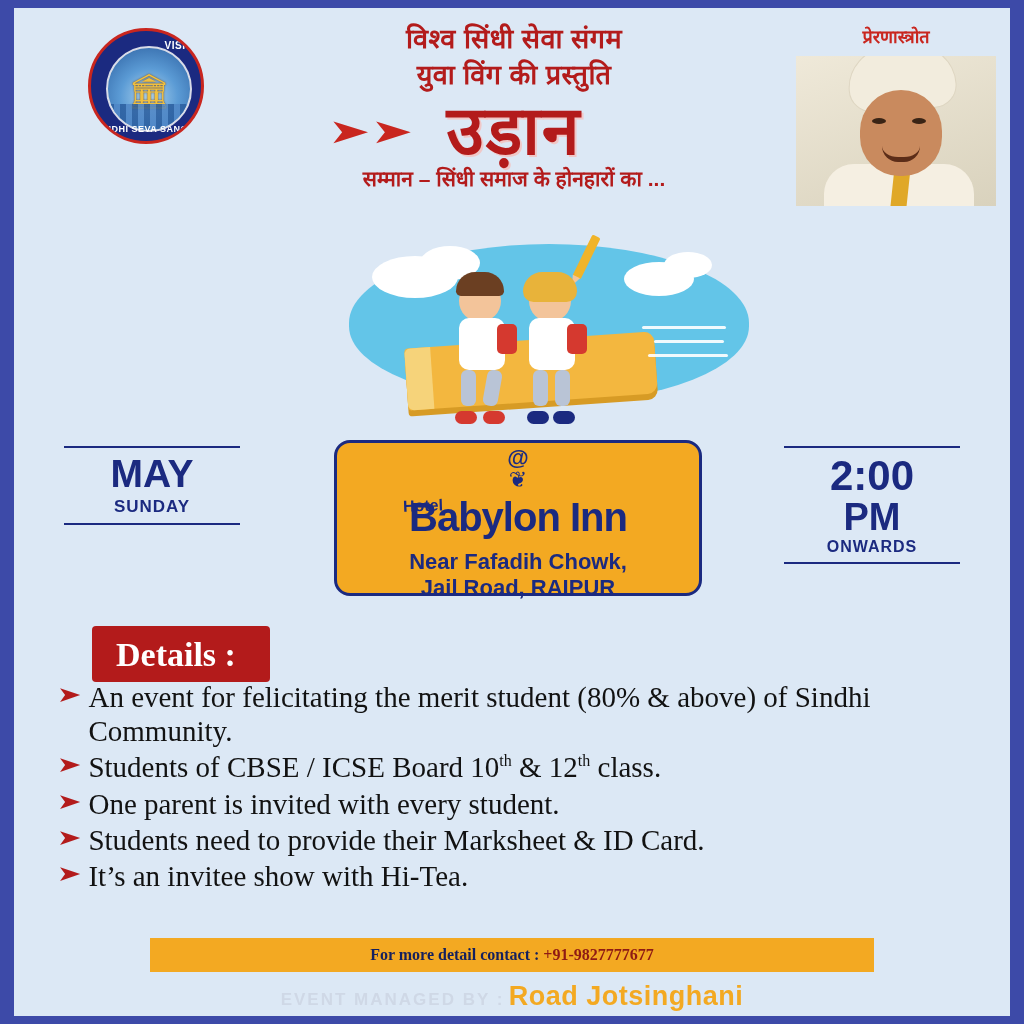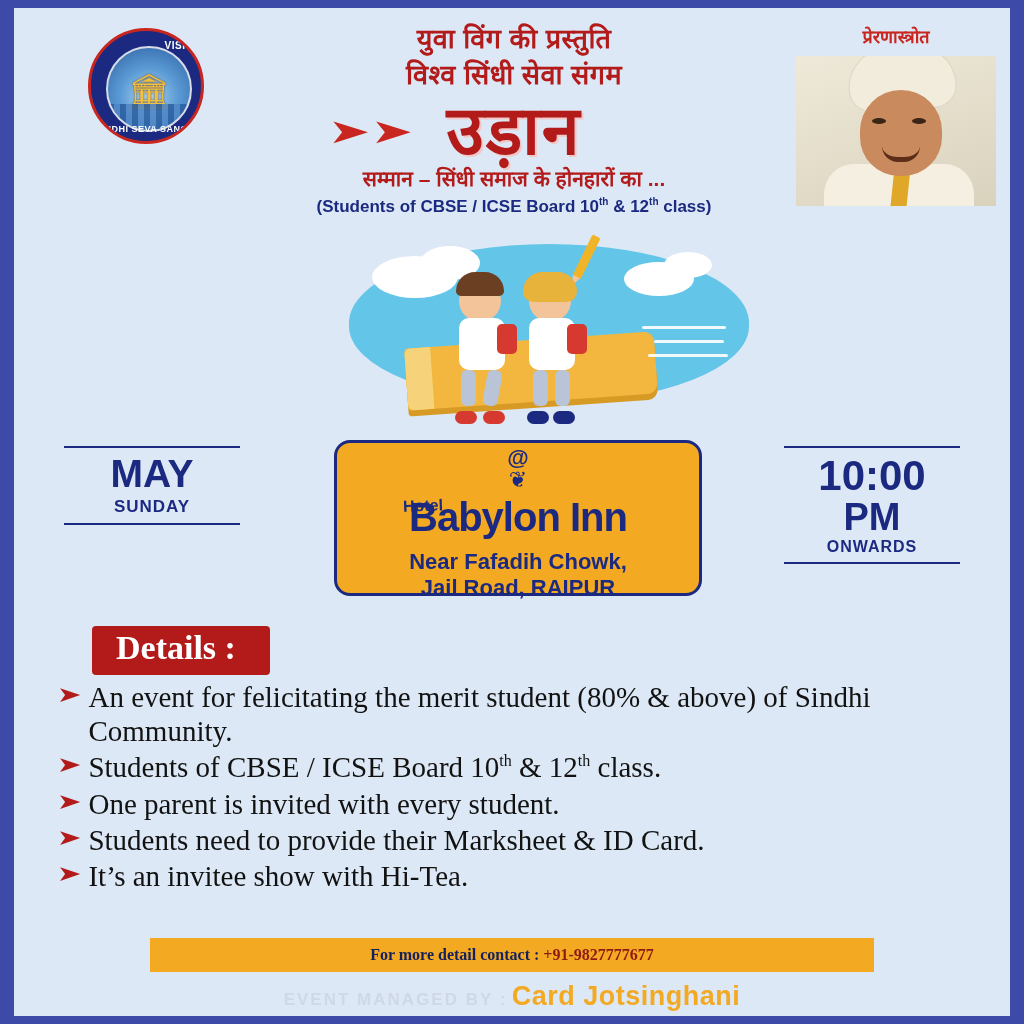--- a/index.html
+++ b/index.html
@@ -246,21 +246,21 @@
   .v-addr1 { margin-top: 12px; }
 
   
   .details-badge {
     position: absolute; left: 78px; top: 618px;
     background: #b31b1b;
     color: #ffffff;
     font-family: "Liberation Serif", serif;
     font-weight: bold;
     font-size: 34px;
-    padding: 3px 34px 8px 24px;
+    padding: 10px 34px 8px 24px;
     border-radius: 4px;
   }
   .details-list {
     position: absolute; left: 46px; top: 672px; width: 910px;
     font-family: "Liberation Serif", serif;
     color: #121212;
   }
   .d-item {
     display: flex; align-items: flex-start;
     font-size: 29px; line-height: 1.18; margin-bottom: 2px;
@@ -305,31 +305,30 @@
         <div class="logo-inner">
           <div class="logo-fig">🏛</div>
           <div class="logo-water"></div>
         </div>
         <div class="logo-top-text">VISHWA</div>
         <div class="logo-bottom-text">SINDHI SEVA SANGAM</div>
       </div>
     </div>
 
     <div class="head-lines">
+      <div class="head-line">विश्व सिंधी सेवा संगम</div>
       <div class="head-line">युवा विंग की प्रस्तुति</div>
-      <div class="head-line">विश्व सिंधी सेवा संगम</div>
     </div>
 
     <div class="udaan-wrap">
       <span class="swoosh">➤➤</span>
       <span class="udaan">उड़ान</span>
     </div>
 
     <div class="sub-hindi">सम्मान – सिंधी समाज के होनहारों का ...</div>
-    <div class="sub-eng">(Students of CBSE / ICSE Board 10<sup>th</sup> &amp; 12<sup>th</sup> class)</div>
 
     <div class="guru">
       <div class="guru-label">प्रेरणास्त्रोत</div>
       <div class="guru-photo">
         <div class="g-bg"></div>
         <div class="g-turban"></div>
         <div class="g-body"></div>
         <div class="g-scarf"></div>
         <div class="g-face">
           <div class="g-eye l"></div>
@@ -395,21 +394,21 @@
     <div class="venue">
       <div class="v-at">@</div>
       <div class="v-orn">❦</div>
       <div class="v-hotel">Hotel</div>
       <div class="v-name">Babylon Inn</div>
       <div class="v-addr1">Near Fafadih Chowk,</div>
       <div class="v-addr2">Jail Road, RAIPUR</div>
     </div>
 
     <div class="time-box">
-      <div class="t-time">10:00</div>
+      <div class="t-time">2:00</div>
       <div class="t-ampm">PM</div>
       <div class="t-on">ONWARDS</div>
     </div>
 
     <div class="details-badge">Details :</div>
 
     <div class="details-list">
       <div class="d-item">
         <span class="bullet">➤</span>
         <span class="d-text">An event for felicitating the merit student (80% &amp; above) of Sindhi Community.</span>
@@ -433,17 +432,17 @@
     </div>
 
     <div class="contact-bar">
       <div class="contact-text">
         <span>For more detail contact : </span><span class="phone">+91-9827777677</span>
       </div>
     </div>
 
     <div class="managed">
       <span class="m-label">EVENT  MANAGED BY  :</span>
-      <span class="m-name">Card Jotsinghani</span>
+      <span class="m-name">Road Jotsinghani</span>
     </div>
 
   </div>
 </div>
 
 </body></html>

